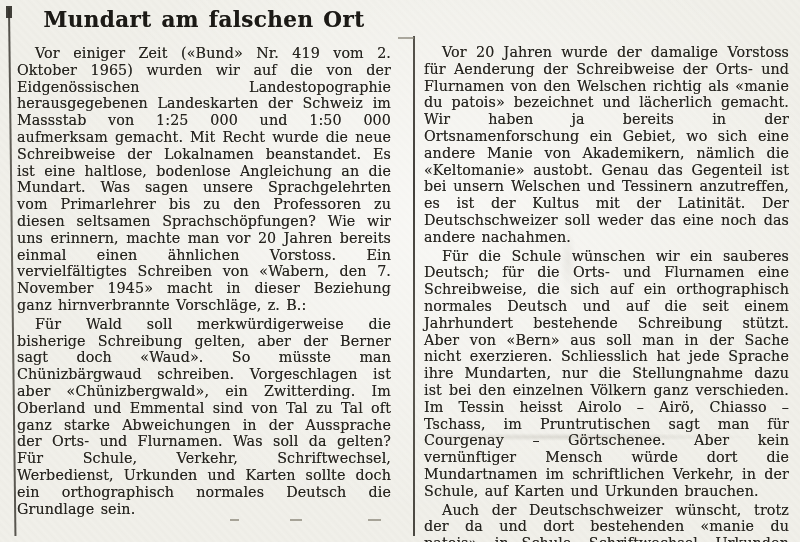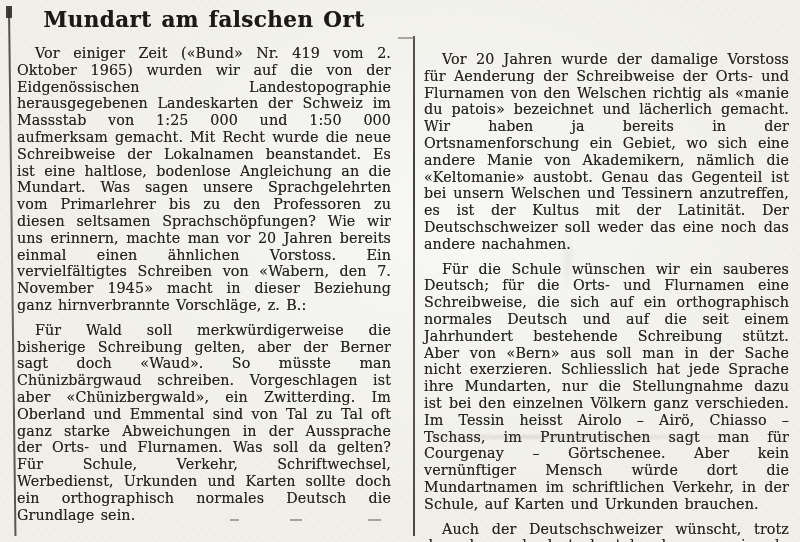--- a/index.html
+++ b/index.html
@@ -73,21 +73,21 @@
     font-size: 21.5px;
     line-height: 26px;
     font-weight: bold;
     text-align: center;
     letter-spacing: 0.4px;
     color: #1c1a16;
     margin: 0 0 12px 0;
     word-spacing: 2px;
     text-shadow: 0 0 0.5px rgba(25,23,18,0.6);
   }
-  .para { margin: 8px 0 2px 0; }
+  .para { margin: 1px 0 2px 0; }
   .para.indent { text-indent: 18px; }
   .para.small-indent { text-indent: 9px; }
   
   .artifact-dashes {
     position: absolute;
     left: 190px; top: 518px;
     width: 190px; height: 4px;
   }
   .artifact-dashes span {
     position: absolute; top: 1px;

